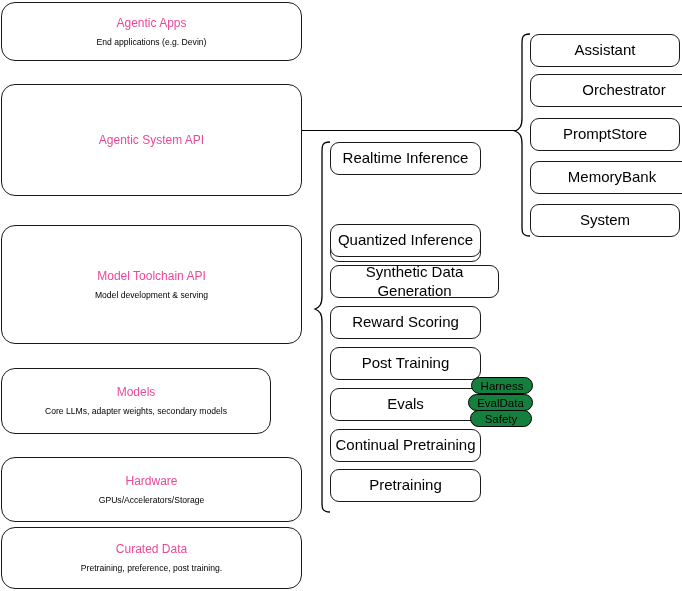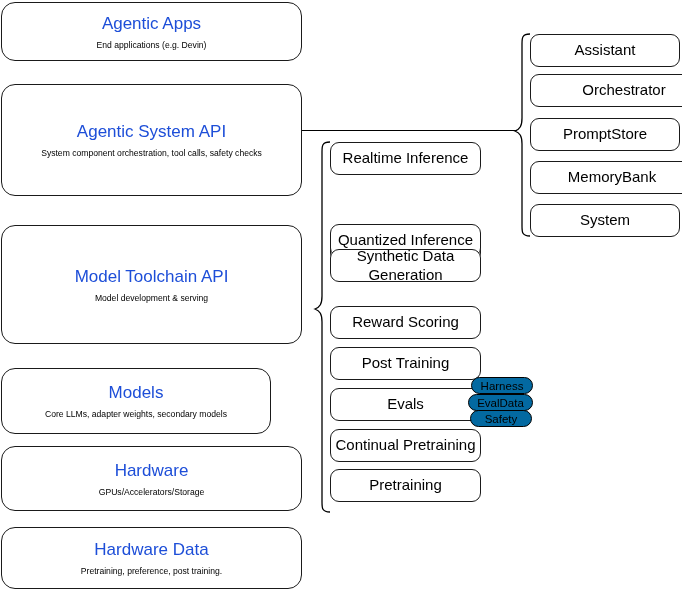--- a/index.html
+++ b/index.html
@@ -33,22 +33,22 @@
     justify-content: center;
     text-align: center;
     line-height: 1.25;
   }
 
   
   .layer {
     border-radius: 14px;
   }
   .layer .title {
-    font-size: 17px;
-    color: #1d4ed8;
+    font-size: 12px;
+    color: #ec4899;
   }
   .layer .subtitle {
     font-size: 8.6px;
     color: #000;
     margin-top: 6px;
   }
 
   
   .chip {
     height: 33px;
@@ -56,21 +56,21 @@
     font-size: 15px;
     justify-content: center;
   }
 
   
   .pill {
     position: absolute;
     box-sizing: border-box;
     border: 1.3px solid #000;
     border-radius: 999px;
-    background: #0369a1;
+    background: #15803d;
     display: flex;
     align-items: center;
     justify-content: center;
     font-size: 11.5px;
     color: #000;
     height: 17px;
   }
 
   
   .hline {
@@ -124,53 +124,52 @@
     "></path>
   </svg>
 
   <div class="box layer" style="left:1px; top:2px; width:301px; height:59px;">
     <div class="title">Agentic Apps</div>
     <div class="subtitle">End applications (e.g. Devin)</div>
   </div>
 
   <div class="box layer" style="left:1px; top:84px; width:301px; height:112px;">
     <div class="title">Agentic System API</div>
-    <div class="subtitle">System component orchestration, tool calls, safety checks</div>
   </div>
 
   <div class="box layer" style="left:1px; top:225px; width:301px; height:119px;">
     <div class="title">Model Toolchain API</div>
     <div class="subtitle">Model development &amp; serving</div>
   </div>
 
   <div class="box layer" style="left:1px; top:368px; width:270px; height:66px;">
     <div class="title">Models</div>
     <div class="subtitle">Core LLMs, adapter weights, secondary models</div>
   </div>
 
-  <div class="box layer" style="left:1px; top:446px; width:301px; height:65px;">
+  <div class="box layer" style="left:1px; top:457px; width:301px; height:65px;">
     <div class="title">Hardware</div>
     <div class="subtitle">GPUs/Accelerators/Storage</div>
   </div>
 
   <div class="box layer" style="left:1px; top:527px; width:301px; height:62px;">
-    <div class="title">Hardware Data</div>
+    <div class="title">Curated Data</div>
     <div class="subtitle">Pretraining, preference, post training.</div>
   </div>
 
   <div class="box chip" style="left:330px; top:142px; width:151px;">
     <span>Realtime Inference</span>
   </div>
   <div class="box chip" style="left:330px; top:183px; width:151px;margin-top:46px;">
     <span>Batch Inference</span>
   </div>
   <div class="box chip" style="left:330px; top:224px; width:151px;">
     <span>Quantized Inference</span>
   </div>
-  <div class="box chip" style="left:330px; top:249px; width:151px;">
+  <div class="box chip" style="left:330px; top:265px; width:169px;">
     <span>Synthetic Data Generation</span>
   </div>
   <div class="box chip" style="left:330px; top:306px; width:151px;">
     <span>Reward Scoring</span>
   </div>
   <div class="box chip" style="left:330px; top:347px; width:151px;">
     <span>Post Training</span>
   </div>
   <div class="box chip" style="left:330px; top:388px; width:151px;">
     <span>Evals</span>

